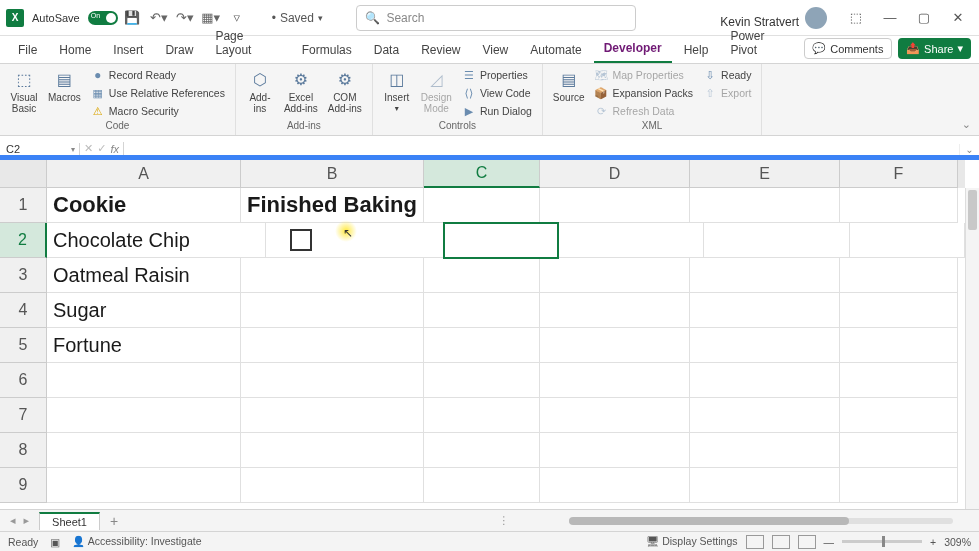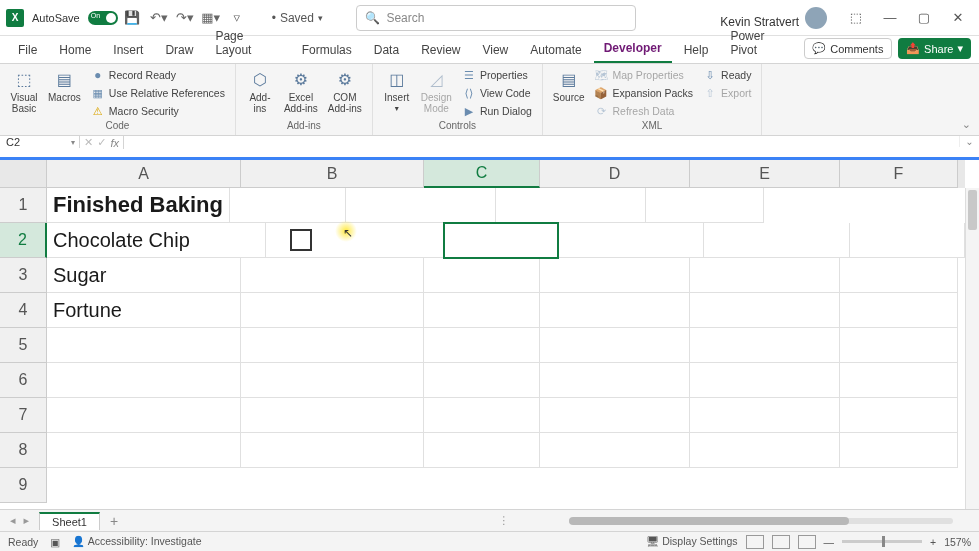--- a/index.html
+++ b/index.html
@@ -37,21 +37,21 @@
 .big-btn { display: flex; flex-direction: column; align-items: center; justify-content: flex-start; padding: 4px 4px 0; gap: 2px; font-size: 10px; color: #444; min-width: 36px; text-align: center; line-height: 1.1; }
 .big-btn .ico { width: 20px; height: 20px; display: flex; align-items: center; justify-content: center; color: #5b7a9c; font-size: 16px; }
 .big-btn.disabled { opacity: 0.45; }
 .small-btns { display: flex; flex-direction: column; gap: 0; }
 .small-btn { display: flex; align-items: center; gap: 4px; font-size: 10.5px; color: #444; padding: 1px 4px; height: 18px; white-space: nowrap; }
 .small-btn.disabled { opacity: 0.45; }
 .small-btn .sico { width: 14px; height: 14px; display: flex; align-items: center; justify-content: center; color: #6a8caf; font-size: 11px; }
 .ribbon-chev { position: absolute; right: 8px; bottom: 4px; color: #888; font-size: 11px; }
 
 
-.fbar { height: 24px; border-bottom: 3px solid #3b82f6; display: flex; align-items: flex-start; background: #fff; }
+.fbar { height: 24px; border-bottom: 5px solid #3b82f6; display: flex; align-items: flex-end; background: #fff; }
 .namebox { width: 80px; border-right: 1px solid #d4d4d4; display: flex; align-items: center; padding: 0 6px; font-size: 11px; position: relative; }
 .namebox::after { content: "▾"; position: absolute; right: 4px; font-size: 8px; color: #888; }
 .fx-btns { display: flex; align-items: center; border-right: 1px solid #d4d4d4; padding: 0 4px; gap: 4px; color: #888; font-size: 11px; }
 .fx-input { flex: 1; padding: 0 6px; display: flex; align-items: center; font-size: 11px; }
 .fbar-chev { width: 20px; display: flex; align-items: center; justify-content: center; color: #888; font-size: 10px; border-left: 1px solid #eee; }
 
 
 .grid-area { flex: 1; display: flex; overflow: hidden; position: relative; }
 .corner { width: 47px; height: 28px; background: #e8e8e8; border-right: 1px solid #ccc; border-bottom: 1px solid #ccc; position: absolute; top: 0; left: 0; z-index: 3; }
 .col-headers { position: absolute; top: 0; left: 47px; right: 14px; height: 28px; display: flex; z-index: 2; background: #e8e8e8; }
@@ -288,32 +288,41 @@
       <div class="row-h">5</div>
       <div class="row-h">6</div>
       <div class="row-h">7</div>
       <div class="row-h">8</div>
       <div class="row-h">9</div>
     </div>
   <div class="cells" id="cells">
     <div class="cursor-glow" style="top:32px; left:288px;"></div>
     <div class="cursor-ptr" style="top:38px; left:296px;">↖</div>
   <div class="row">
+        <div class="cell header-cell" style="width: 194px;">Cookie</div>
         <div class="cell header-cell" style="width: 183px;">Finished Baking</div>
         <div class="cell header-cell" style="width: 116px;"></div>
         <div class="cell header-cell" style="width: 150px;"></div>
         <div class="cell header-cell" style="width: 150px;"></div>
         <div class="cell header-cell" style="width: 118px;"></div>
       </div>
       <div class="row">
         <div class="cell" style="width: 225px;">Chocolate Chip</div>
         <div class="cell" style="width: 183px;">
           <div class="checkbox-shape"></div>
         </div>
         <div class="cell selected" style="width: 116px;"></div>
+        <div class="cell" style="width: 150px;"></div>
+        <div class="cell" style="width: 150px;"></div>
+        <div class="cell" style="width: 118px;"></div>
+      </div>
+      <div class="row">
+        <div class="cell" style="width: 194px;">Oatmeal Raisin</div>
+        <div class="cell" style="width: 183px;"></div>
+        <div class="cell" style="width: 116px;"></div>
         <div class="cell" style="width: 150px;"></div>
         <div class="cell" style="width: 150px;"></div>
         <div class="cell" style="width: 118px;"></div>
       </div>
       <div class="row">
         <div class="cell" style="width: 194px;">Sugar</div>
         <div class="cell" style="width: 183px;"></div>
         <div class="cell" style="width: 116px;"></div>
         <div class="cell" style="width: 150px;"></div>
         <div class="cell" style="width: 150px;"></div>
@@ -383,15 +392,15 @@
   <span>▣</span>
   <span>👤 <span>Accessibility: Investigate</span></span>
   <div class="status-right">
     <span>🖥 <span>Display Settings</span></span>
     <span class="view-btn"></span>
     <span class="view-btn"></span>
     <span class="view-btn"></span>
     <span>―</span>
     <div class="zoom-slider"></div>
     <span>+</span>
-    <span>157%</span>
+    <span>309%</span>
   </div>
 </div>
 
 </body></html>

